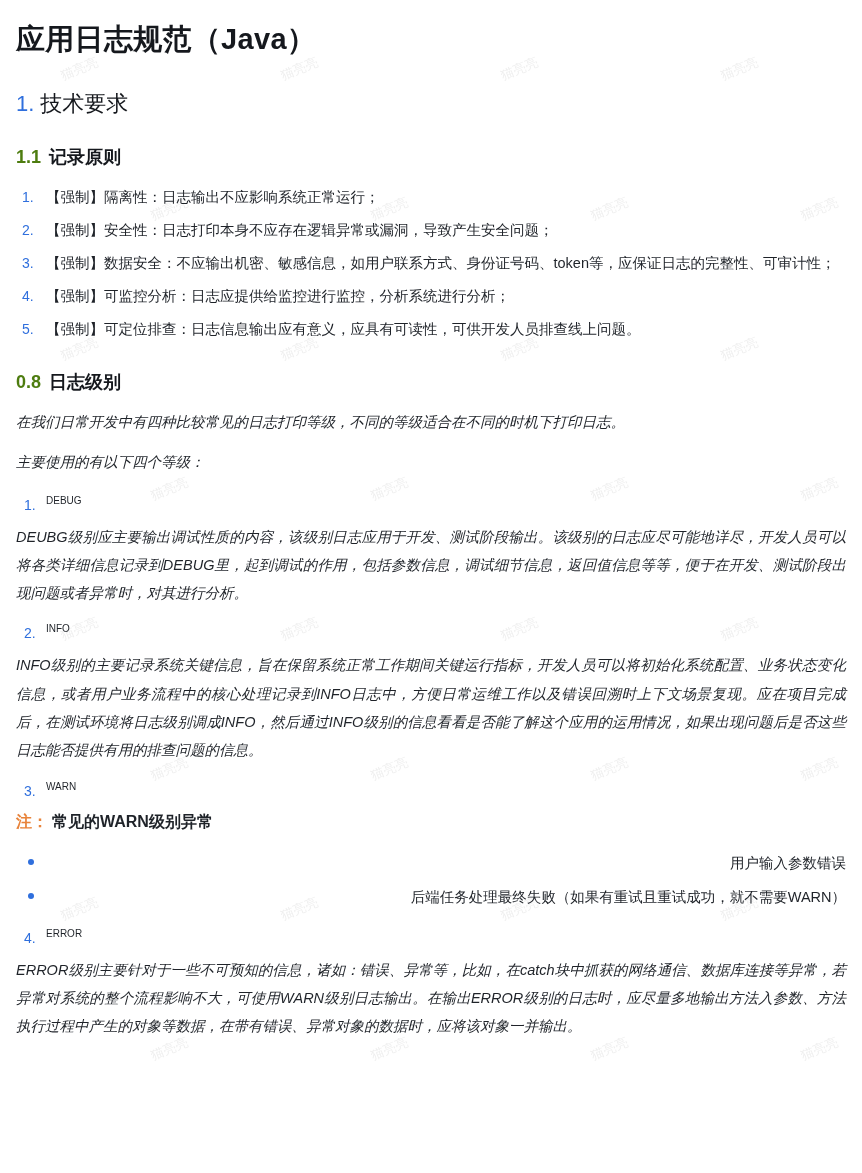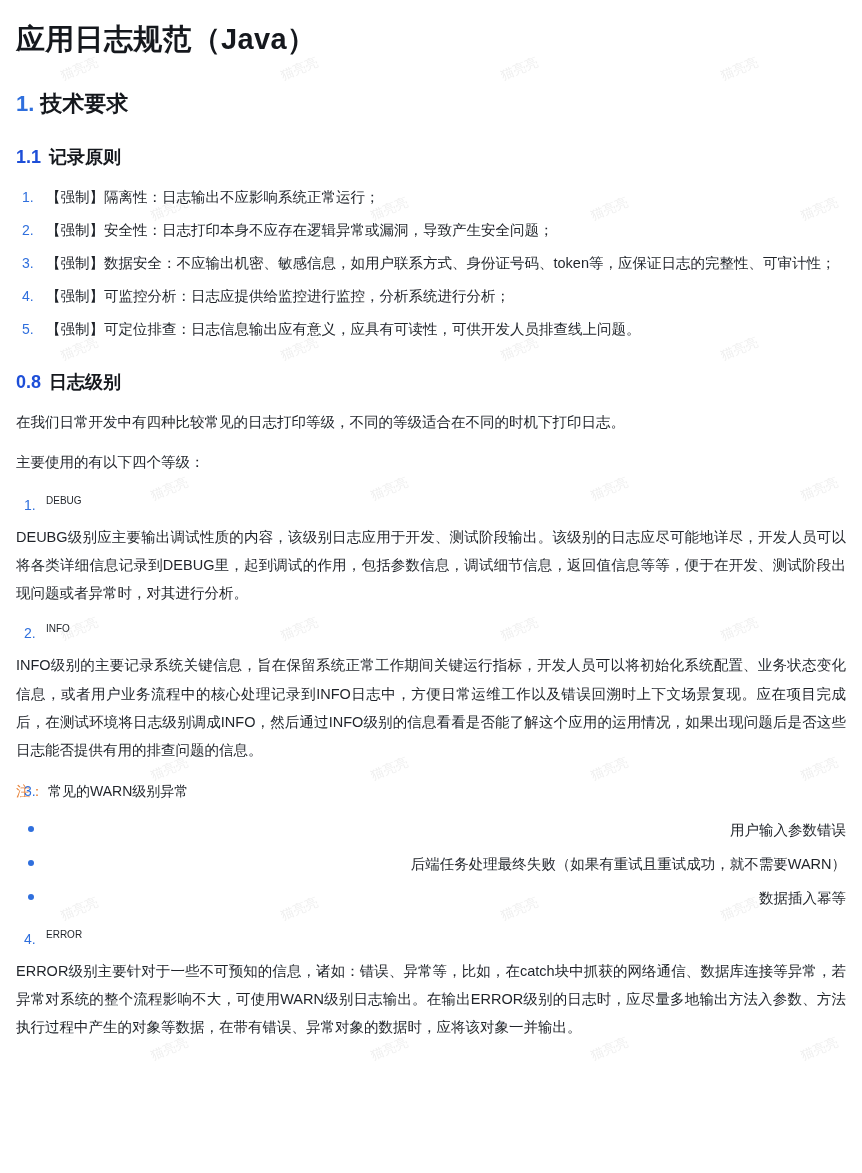--- a/index.html
+++ b/index.html
@@ -41,43 +41,44 @@
     font-size: 29px;
     line-height: 1.35;
     margin: 6px 0 30px 0;
     font-weight: bold;
     letter-spacing: 0.3px;
     color: #15181d;
   }
   h2.sec {
     font-size: 22px;
     margin: 24px 0 18px 0;
-    font-weight: bold;
+    font-weight: normal;
     color: #15181d;
   }
   h2.sec .num {
     color: #2f6fdd;
     margin-right: 6px;
   }
   h3.subsec {
     font-size: 18px;
     margin: 26px 0 14px 0;
     font-weight: bold;
     color: #15181d;
   }
   h3.subsec .num {
-    color: #1d4ed8;
+    color: #4d7c0f;
     margin-right: 8px;
   }
   p.para {
     font-size: 14.5px;
     line-height: 1.95;
     margin: 12px 0;
     text-align: justify;
     color: #1f2329;
+    font-style: italic;
   }
   ol.rules {
     margin: 10px 0 4px 0;
     padding-left: 30px;
     list-style: none;
     counter-reset: rulecounter;
   }
   ol.rules > li {
     position: relative;
     font-size: 14.5px;
@@ -114,23 +115,24 @@
     left: -22px;
     top: 0;
     color: #2f6fdd;
     font-size: 14px;
     line-height: 2.0;
   }
   .lvl-body {
     margin-left: -30px;
   }
   .note {
-    font-size: 14px;
-    line-height: 2.0;
-    margin: 1px 0 8px 0;
+    font-size: 16px;
+    line-height: 2.0;
+    margin: 9px 0 8px 0;
+    font-weight: bold;
   }
   .note .note-label {
     color: #e8833a;
     margin-right: 4px;
   }
   ul.bullets {
     margin: 6px 0 10px 0;
     padding-left: 30px;
     list-style: none;
   }
@@ -233,28 +235,28 @@
       </li>
 
       <li>
         <div class="lvl-title">INFO</div>
         <div class="lvl-body">
           <p class="para">INFO级别的主要记录系统关键信息，旨在保留系统正常工作期间关键运行指标，开发人员可以将初始化系统配置、业务状态变化信息，或者用户业务流程中的核心处理记录到INFO日志中，方便日常运维工作以及错误回溯时上下文场景复现。应在项目完成后，在测试环境将日志级别调成INFO，然后通过INFO级别的信息看看是否能了解这个应用的运用情况，如果出现问题后是否这些日志能否提供有用的排查问题的信息。</p>
         </div>
       </li>
 
       <li>
+        <div class="lvl-title">WARN</div>
         <div class="lvl-body">
           <div class="note">
             <span class="note-label">注：</span><span>常见的WARN级别异常</span>
           </div>
           <ul class="bullets">
             <li>用户输入参数错误</li>
             <li>后端任务处理最终失败（如果有重试且重试成功，就不需要WARN）</li>
-            <li>数据插入幂等</li>
           </ul>
         </div>
       </li>
 
       <li>
         <div class="lvl-title">ERROR</div>
         <div class="lvl-body">
           <p class="para">ERROR级别主要针对于一些不可预知的信息，诸如：错误、异常等，比如，在catch块中抓获的网络通信、数据库连接等异常，若异常对系统的整个流程影响不大，可使用WARN级别日志输出。在输出ERROR级别的日志时，应尽量多地输出方法入参数、方法执行过程中产生的对象等数据，在带有错误、异常对象的数据时，应将该对象一并输出。</p>
 
         </div>

